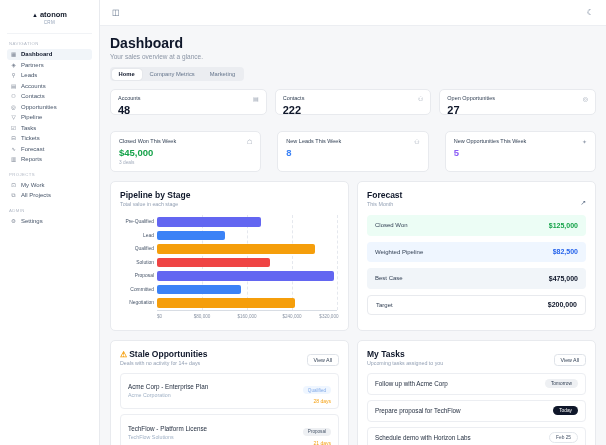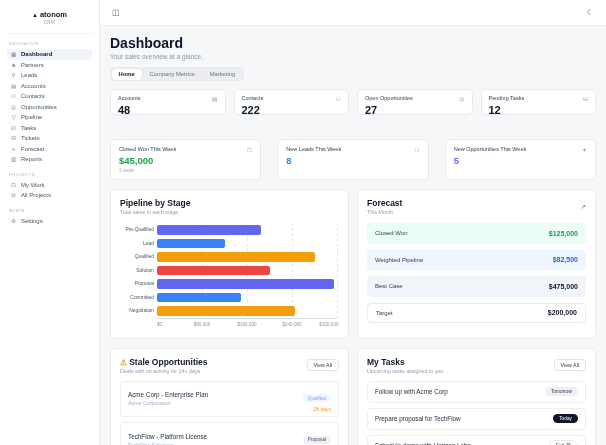--- a/index.html
+++ b/index.html
@@ -41,32 +41,32 @@
     box-shadow:0 0 1px rgba(15,23,42,.2); }
 
   .stats-row { display:flex; gap:8px; margin-top:8px; }
   .stat-card { flex:1; background:#fff; border:1px solid #e8eaee; border-radius:5px;
     padding:5px 7px; height:26px; }
   .stat-top { display:flex; justify-content:space-between; align-items:flex-start; }
   .stat-label { font-size:5.5px; color:#334155; }
   .stat-icon { font-size:6px; color:#9aa3b2; }
   .stat-value { font-size:11px; font-weight:bold; color:#0f172a; margin-top:2px; }
 
-  .weekly-row { display:flex; gap:16px; margin-top:24px; }
+  .weekly-row { display:flex; gap:16px; margin-top:16px; }
   .weekly-card { flex:1; background:#fff; border:1px solid #e8eaee; border-radius:5px;
     padding:6px 8px; height:41px; }
   .weekly-value { font-size:9.5px; font-weight:bold; margin-top:2px; }
   .weekly-sub { font-size:4.8px; color:#a3adbd; margin-top:2px; }
 
   .panels-row { display:flex; gap:8px; margin-top:9px; align-items:stretch; }
   .panel { flex:1; background:#fff; border:1px solid #e8eaee; border-radius:5px;
     padding:8px 9px; min-width:0; }
   .panel-title { font-size:8.5px; font-weight:bold; color:#0f172a; }
   .panel-subtitle { font-size:5.3px; color:#93a0b4; margin-top:1px; }
-  .panel-head { display:flex; justify-content:space-between; align-items:center; }
+  .panel-head { display:flex; justify-content:space-between; align-items:flex-end; }
   .view-all-btn { font-size:5.3px; color:#334155; background:#fff; border:1px solid #dfe3e9;
     border-radius:3.5px; padding:2px 6px; cursor:pointer; }
   .warn-icon { color:#f59e0b; font-size:8px; margin-right:2px; }
   .trend-icon { color:#64748b; font-size:7px; }
 
   
   .chart { margin-top:8px; }
   .chart-rows { position:relative; }
   .chart-grid { position:absolute; left:37px; right:2px; top:0; bottom:0; }
   .gridline { position:absolute; top:0; bottom:0; border-left:1px dashed #e5e8ee; }
@@ -211,27 +211,20 @@
             </div>
             <div class="stat-value">222</div>
           </div>
           <div class="stat-card">
             <div class="stat-top">
               <span class="stat-label">Open Opportunities</span>
               <span class="stat-icon">◎</span>
             </div>
             <div class="stat-value">27</div>
           </div>
-          <div class="stat-card">
-            <div class="stat-top">
-              <span class="stat-label">Pending Tasks</span>
-              <span class="stat-icon">⊟</span>
-            </div>
-            <div class="stat-value">12</div>
-          </div>
         </div>
 
       <div class="weekly-row" id="weekly-row">
           <div class="weekly-card">
             <div class="stat-top">
               <span class="stat-label">Closed Won This Week</span>
               <span class="stat-icon">☖</span>
             </div>
             <div class="weekly-value" style="color: rgb(22, 163, 74);">$45,000</div>
             <div class="weekly-sub">3 deals</div>

